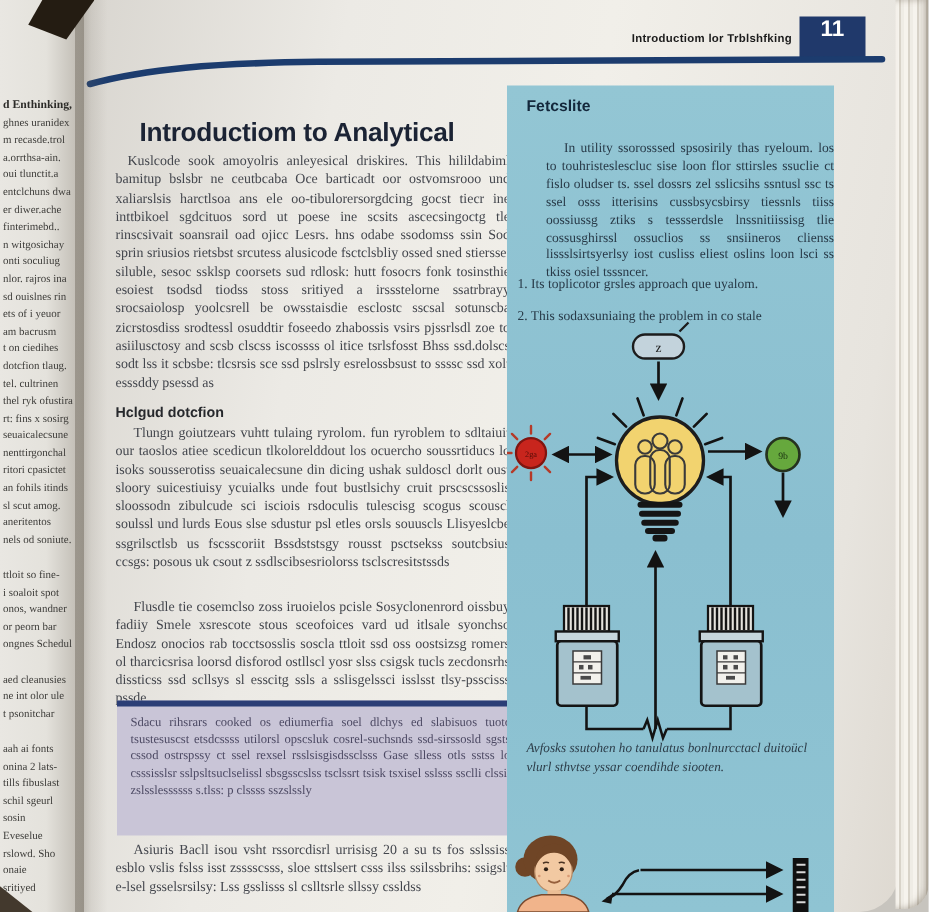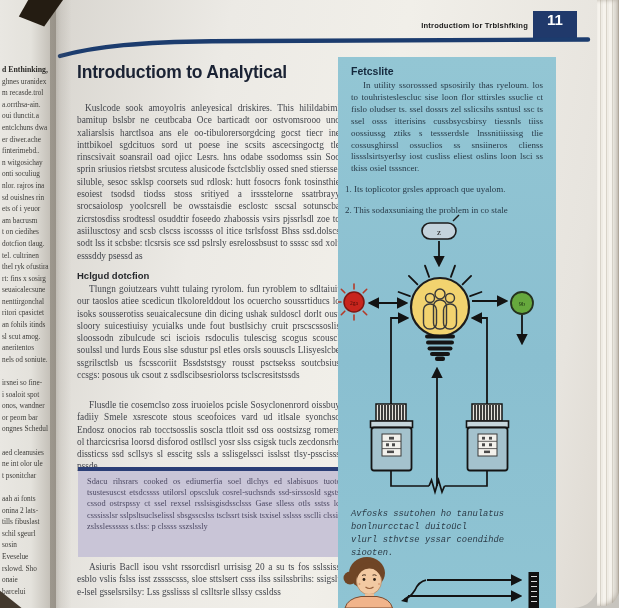--- a/index.html
+++ b/index.html
@@ -30,50 +30,50 @@
 
   
   .running{position:absolute;left:372px;top:21px;width:156px;text-align:right;
     font:600 7.6px "Liberation Sans",sans-serif;color:#1b1b1b;letter-spacing:.2px;}
   .pagebox{position:absolute;left:533px;top:11px;width:44px;height:30px;background:#20396b;
     display:flex;align-items:flex-start;justify-content:center;
     font:700 15px "Liberation Sans",sans-serif;color:#fff;}
   .swoosh{position:absolute;left:52px;top:36px;}
 
   
-  .title{position:absolute;left:77px;top:62px;margin:0;
+  .title{position:absolute;left:77px;top:62px;margin:16px;
     font:700 17.5px/20.5px "Liberation Sans",sans-serif;color:#1b2334;letter-spacing:-.2px;}
   .title .t2{padding-left:22px;display:inline-block;}
   .col{position:absolute;left:77px;width:263px;margin:0;font-size:9.3px;line-height:12.3px;
     color:#43464d;text-align:justify;}
   .p1{top:102px;text-indent:8px;}
   .subhead{position:absolute;left:77px;top:270px;
     font:700 9.5px "Liberation Sans",sans-serif;color:#26282c;}
   .p2{top:283px;text-indent:12px;}
   .p3{top:399px;text-indent:12px;}
   .callout{position:absolute;left:78px;top:467px;width:282px;height:90px;box-sizing:border-box;
     background:#c9c5d7;border-top:4px solid #2b3e76;border-right:1px solid #9d99af;
     padding:5px 9px 0 9px;}
   .callout p{margin:0;font-size:8.4px;line-height:11.2px;color:#4c4963;text-align:justify;}
   .p4{top:561px;text-indent:12px;}
 
   
   .panel{position:absolute;left:338px;top:57px;width:218px;height:551px;
     background:linear-gradient(180deg,#93c6d4 0%,#8abfd0 55%,#8fc4d3 100%);}
   .panel-head{position:absolute;left:13px;top:8px;
     font:700 10.5px "Liberation Sans",sans-serif;color:#14283c;}
-  .panel-intro{position:absolute;left:13px;top:23px;width:192px;margin:0;
+  .panel-intro{position:absolute;left:13px;top:23px;width:192px;margin:13px;
     font-size:9px;line-height:11.9px;color:#283a48;text-align:justify;text-indent:12px;}
   .panel-list{position:absolute;left:7px;top:127px;width:182px;margin:0;padding:0;
     list-style:none;counter-reset:n;font-family:Liberation Serif, serif;}
   .panel-list li{counter-increment:n;font-size:9px;line-height:11px;margin-bottom:10px;color:#283a48;}
   .panel-list li::before{content:counter(n) ".  ";}
   .diagram{position:absolute;left:0;top:0;}
-  .caption{position:absolute;left:13px;top:451px;width:200px;
-    font-style:italic;font-size:8.8px;line-height:13px;color:#2c3c48;font-family:Liberation Mono, monospace;}
+  .caption{position:absolute;left:13px;top:435px;width:200px;
+    font-style:italic;font-size:8.8px;line-height:13px;color:#2c3c48;}
 </style>
 </head>
 <body>
 
 <div class="photo">
 
   <div class="right-page"></div>
 
   <div class="running">Introductiom lor Trblshfking</div>
   <div class="pagebox">
@@ -263,39 +263,39 @@
         <div class="lp-line">thel ryk ofustira:</div>
         <div class="lp-line">rt: fins x sosirg</div>
         <div class="lp-line">seuaicalecsune</div>
         <div class="lp-line">nenttirgonchal</div>
         <div class="lp-line">ritori cpasictet</div>
         <div class="lp-line">an fohils itinds</div>
         <div class="lp-line">sl scut amog.</div>
         <div class="lp-line">aneritentos</div>
         <div class="lp-line">nels od soniute.</div>
         <div class="lp-line"></div>
-        <div class="lp-line">irsnei so fine-</div>
+        <div class="lp-line">ttloit so fine-</div>
         <div class="lp-line">i soaloit spot</div>
         <div class="lp-line">onos, wandner</div>
         <div class="lp-line">or peorn bar</div>
         <div class="lp-line">ongnes Schedul</div>
         <div class="lp-line"></div>
         <div class="lp-line">aed cleanusies</div>
         <div class="lp-line">ne int olor ule</div>
         <div class="lp-line">t psonitchar</div>
         <div class="lp-line"></div>
         <div class="lp-line">aah ai fonts</div>
         <div class="lp-line">onina 2 lats-</div>
         <div class="lp-line">tills fibuslast</div>
         <div class="lp-line">schil sgeurl</div>
         <div class="lp-line">sosin</div>
         <div class="lp-line">Eveselue</div>
         <div class="lp-line">rslowd. Sho</div>
         <div class="lp-line">onaie</div>
-        <div class="lp-line">barcelui</div>
+        <div class="lp-line">sritiyed</div>
       </div>
   </div>
   <div class="gutter"></div>
   <div class="edge-stack"></div>
   <div class="corner-tl"></div>
   <div class="corner-bl"></div>
 
 </div>
 
 </body></html>

